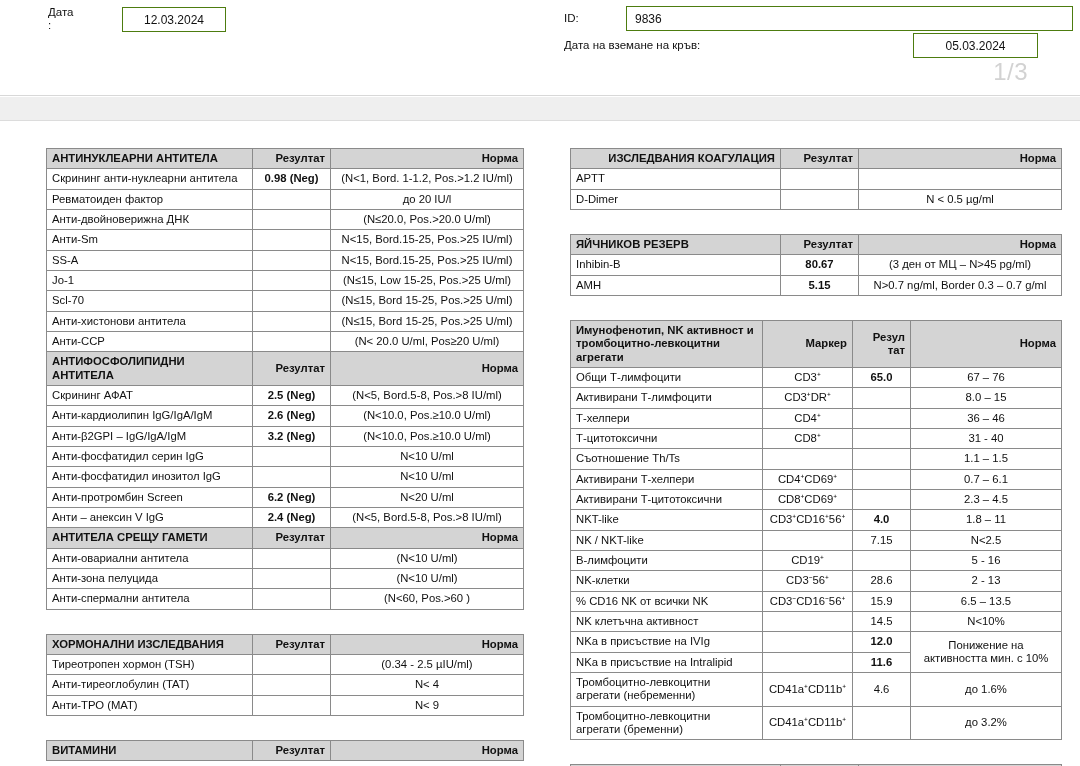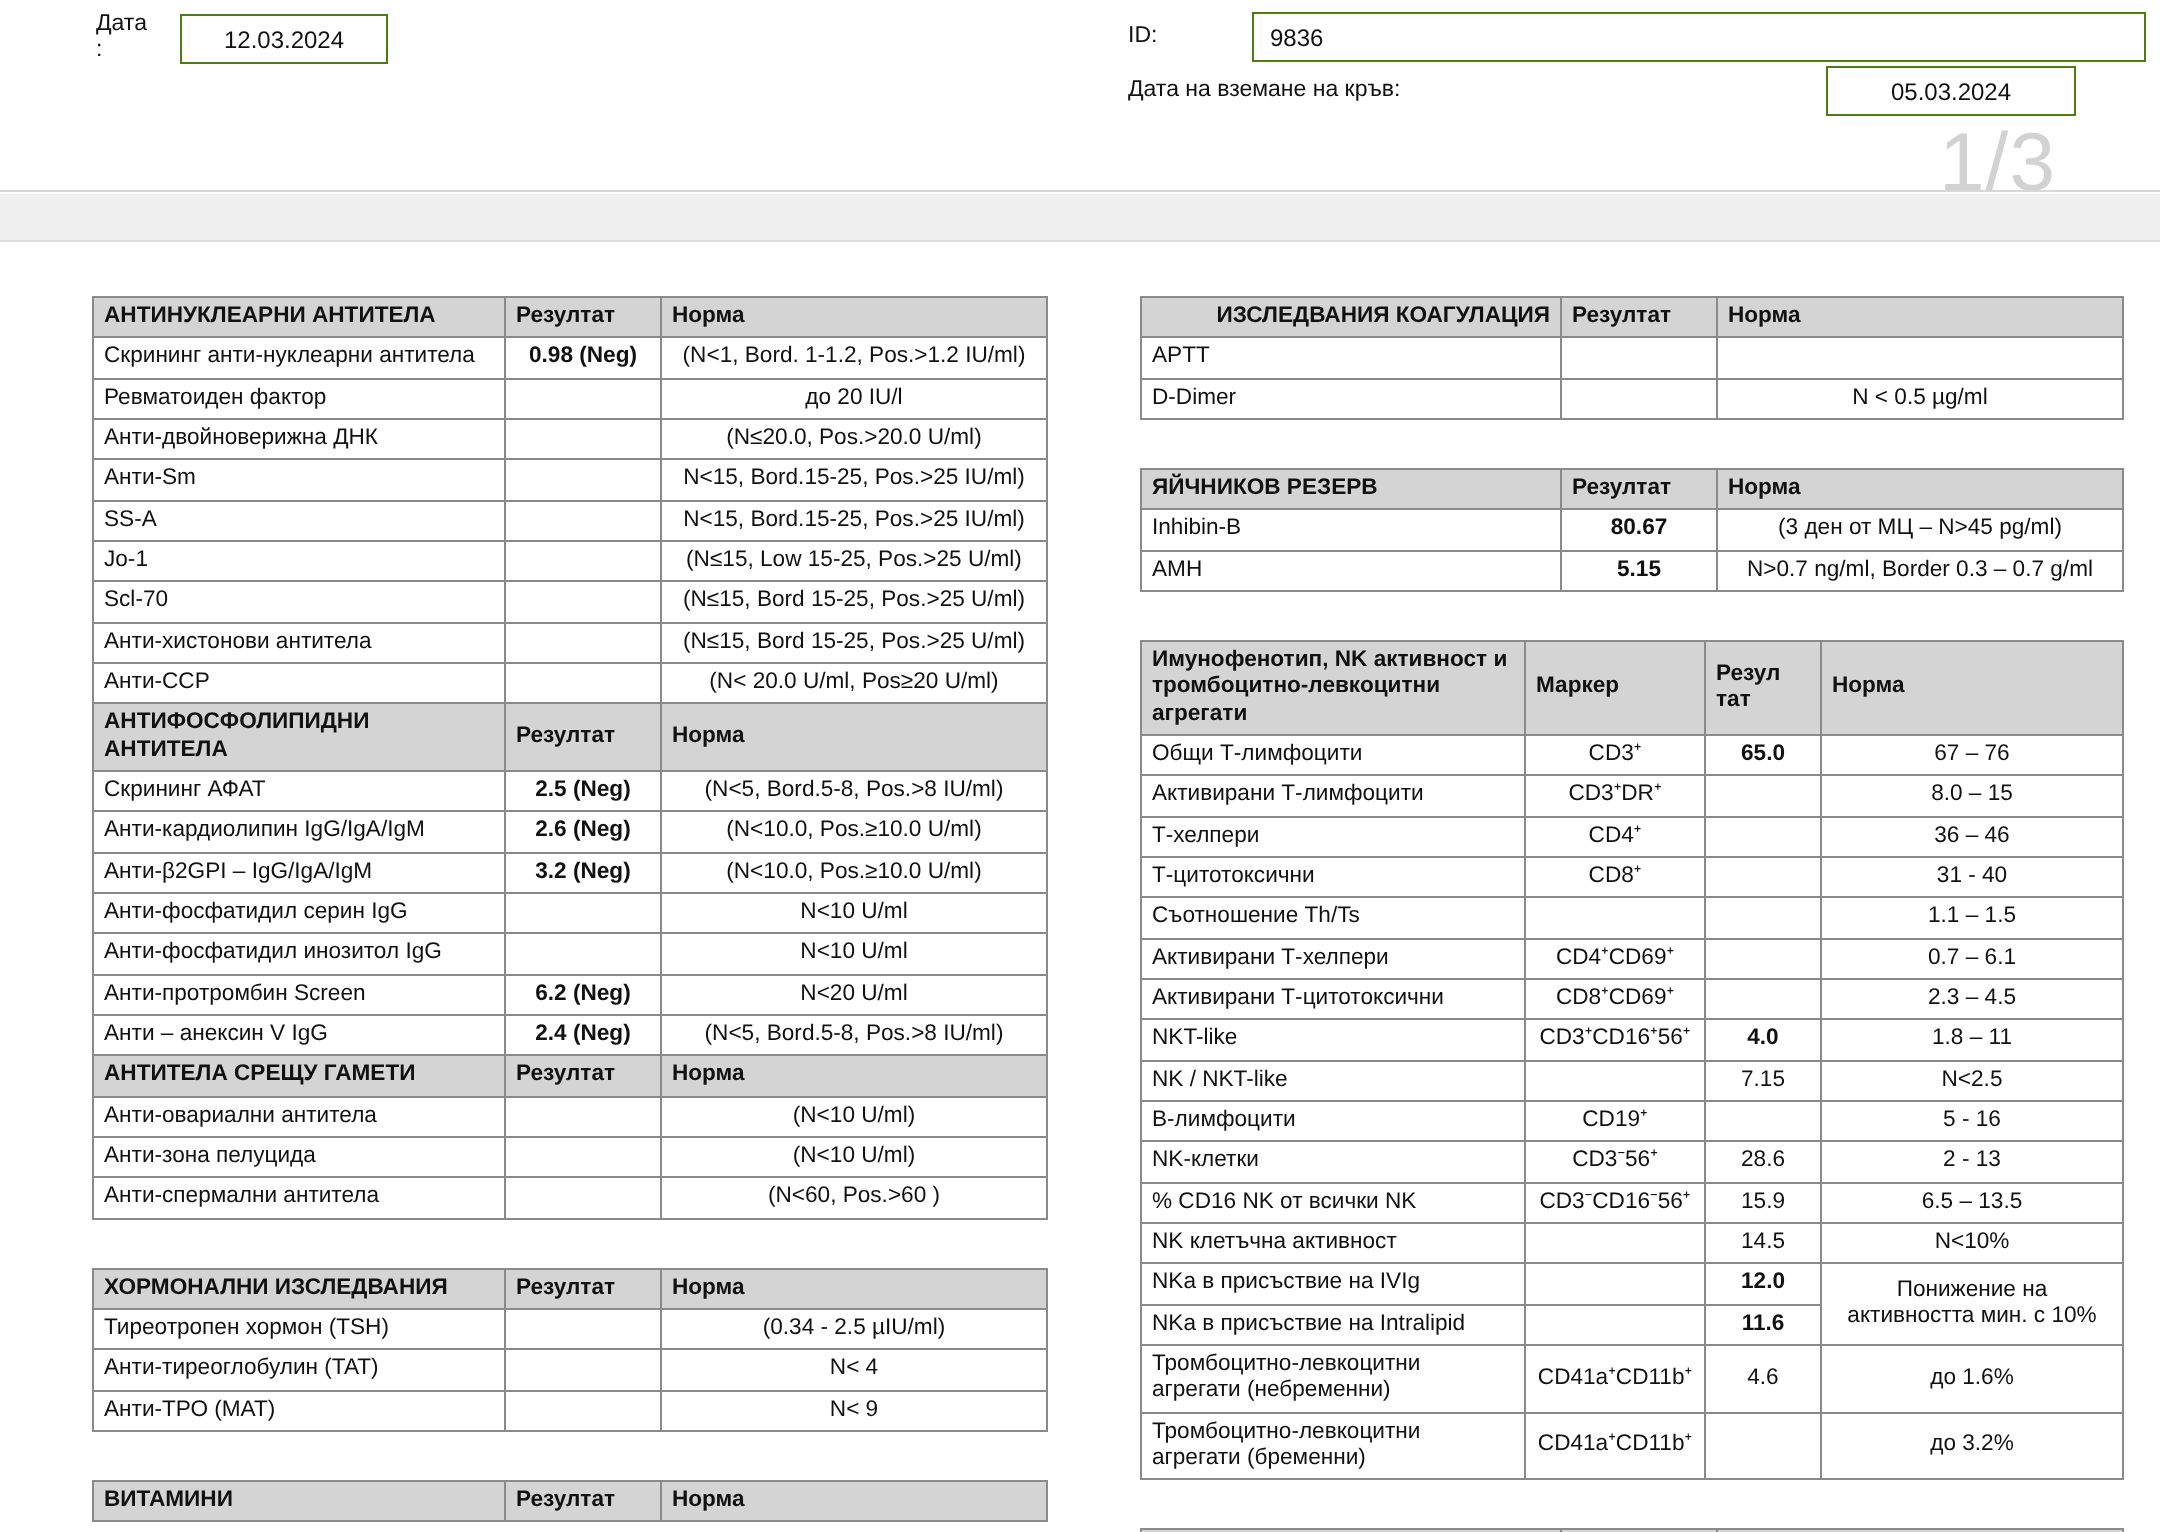--- a/index.html
+++ b/index.html
@@ -35,41 +35,41 @@
     background: #fff;
     font-size: 12px;
     color: #111;
     padding: 4px 8px;
     text-align: center;
     height: 25px;
     line-height: 17px;
     overflow: hidden;
     white-space: nowrap;
   }
-  #f-date { left: 48px; top: 6px; }
+  #f-date { left: 48px; top: 6px; gap: 32px; }
   #f-date .hdr-label { width: 38px; }
   #f-date .hdr-box { width: 104px; margin-left: 4px; }
 
   #f-doctor { left: 280px; top: 6px; }
   #f-doctor .hdr-label { width: 46px; }
   #f-doctor .hdr-box { width: 162px; margin-left: 4px; text-align: center; }
 
   #f-id { left: 564px; top: 6px; }
   #f-id .hdr-label { width: 22px; }
   #f-id .hdr-box { width: 447px; margin-left: 40px; text-align: left; }
 
   #f-blooddate { left: 564px; top: 33px; }
   #f-blooddate .hdr-label { width: 200px; }
   #f-blooddate .hdr-box { width: 125px; margin-left: 149px; }
 
   .page-num {
     position: absolute;
     right: 52px;
     top: 58px;
-    font-size: 41px;
+    font-size: 24px;
     color: #d2d2d2;
     letter-spacing: 0.5px;
   }
 
   .gray-band {
     position: absolute;
     left: 0; top: 97px;
     width: 1080px; height: 24px;
     background: #efefef;
     border-bottom: 1px solid #dcdcdc;
@@ -100,21 +100,21 @@
     border: 1px solid #8a8a8a;
     font-size: 11.3px;
     color: #111;
     padding: 3px 5px;
     vertical-align: middle;
     line-height: 1.18;
   }
   .hdr-row td {
     background: #d4d4d4;
     font-weight: bold;
-    text-align: left;
+    text-align: right;
   }
   .hdr-row td.left {
     text-align: left;
   }
   td.c { text-align: center; }
   td.b { font-weight: bold; }
   td.red { color: #e02b20; font-weight: normal; }
   .nm { font-size: 11.2px; }
   .sub { font-size: 10.6px; }
 </style>

